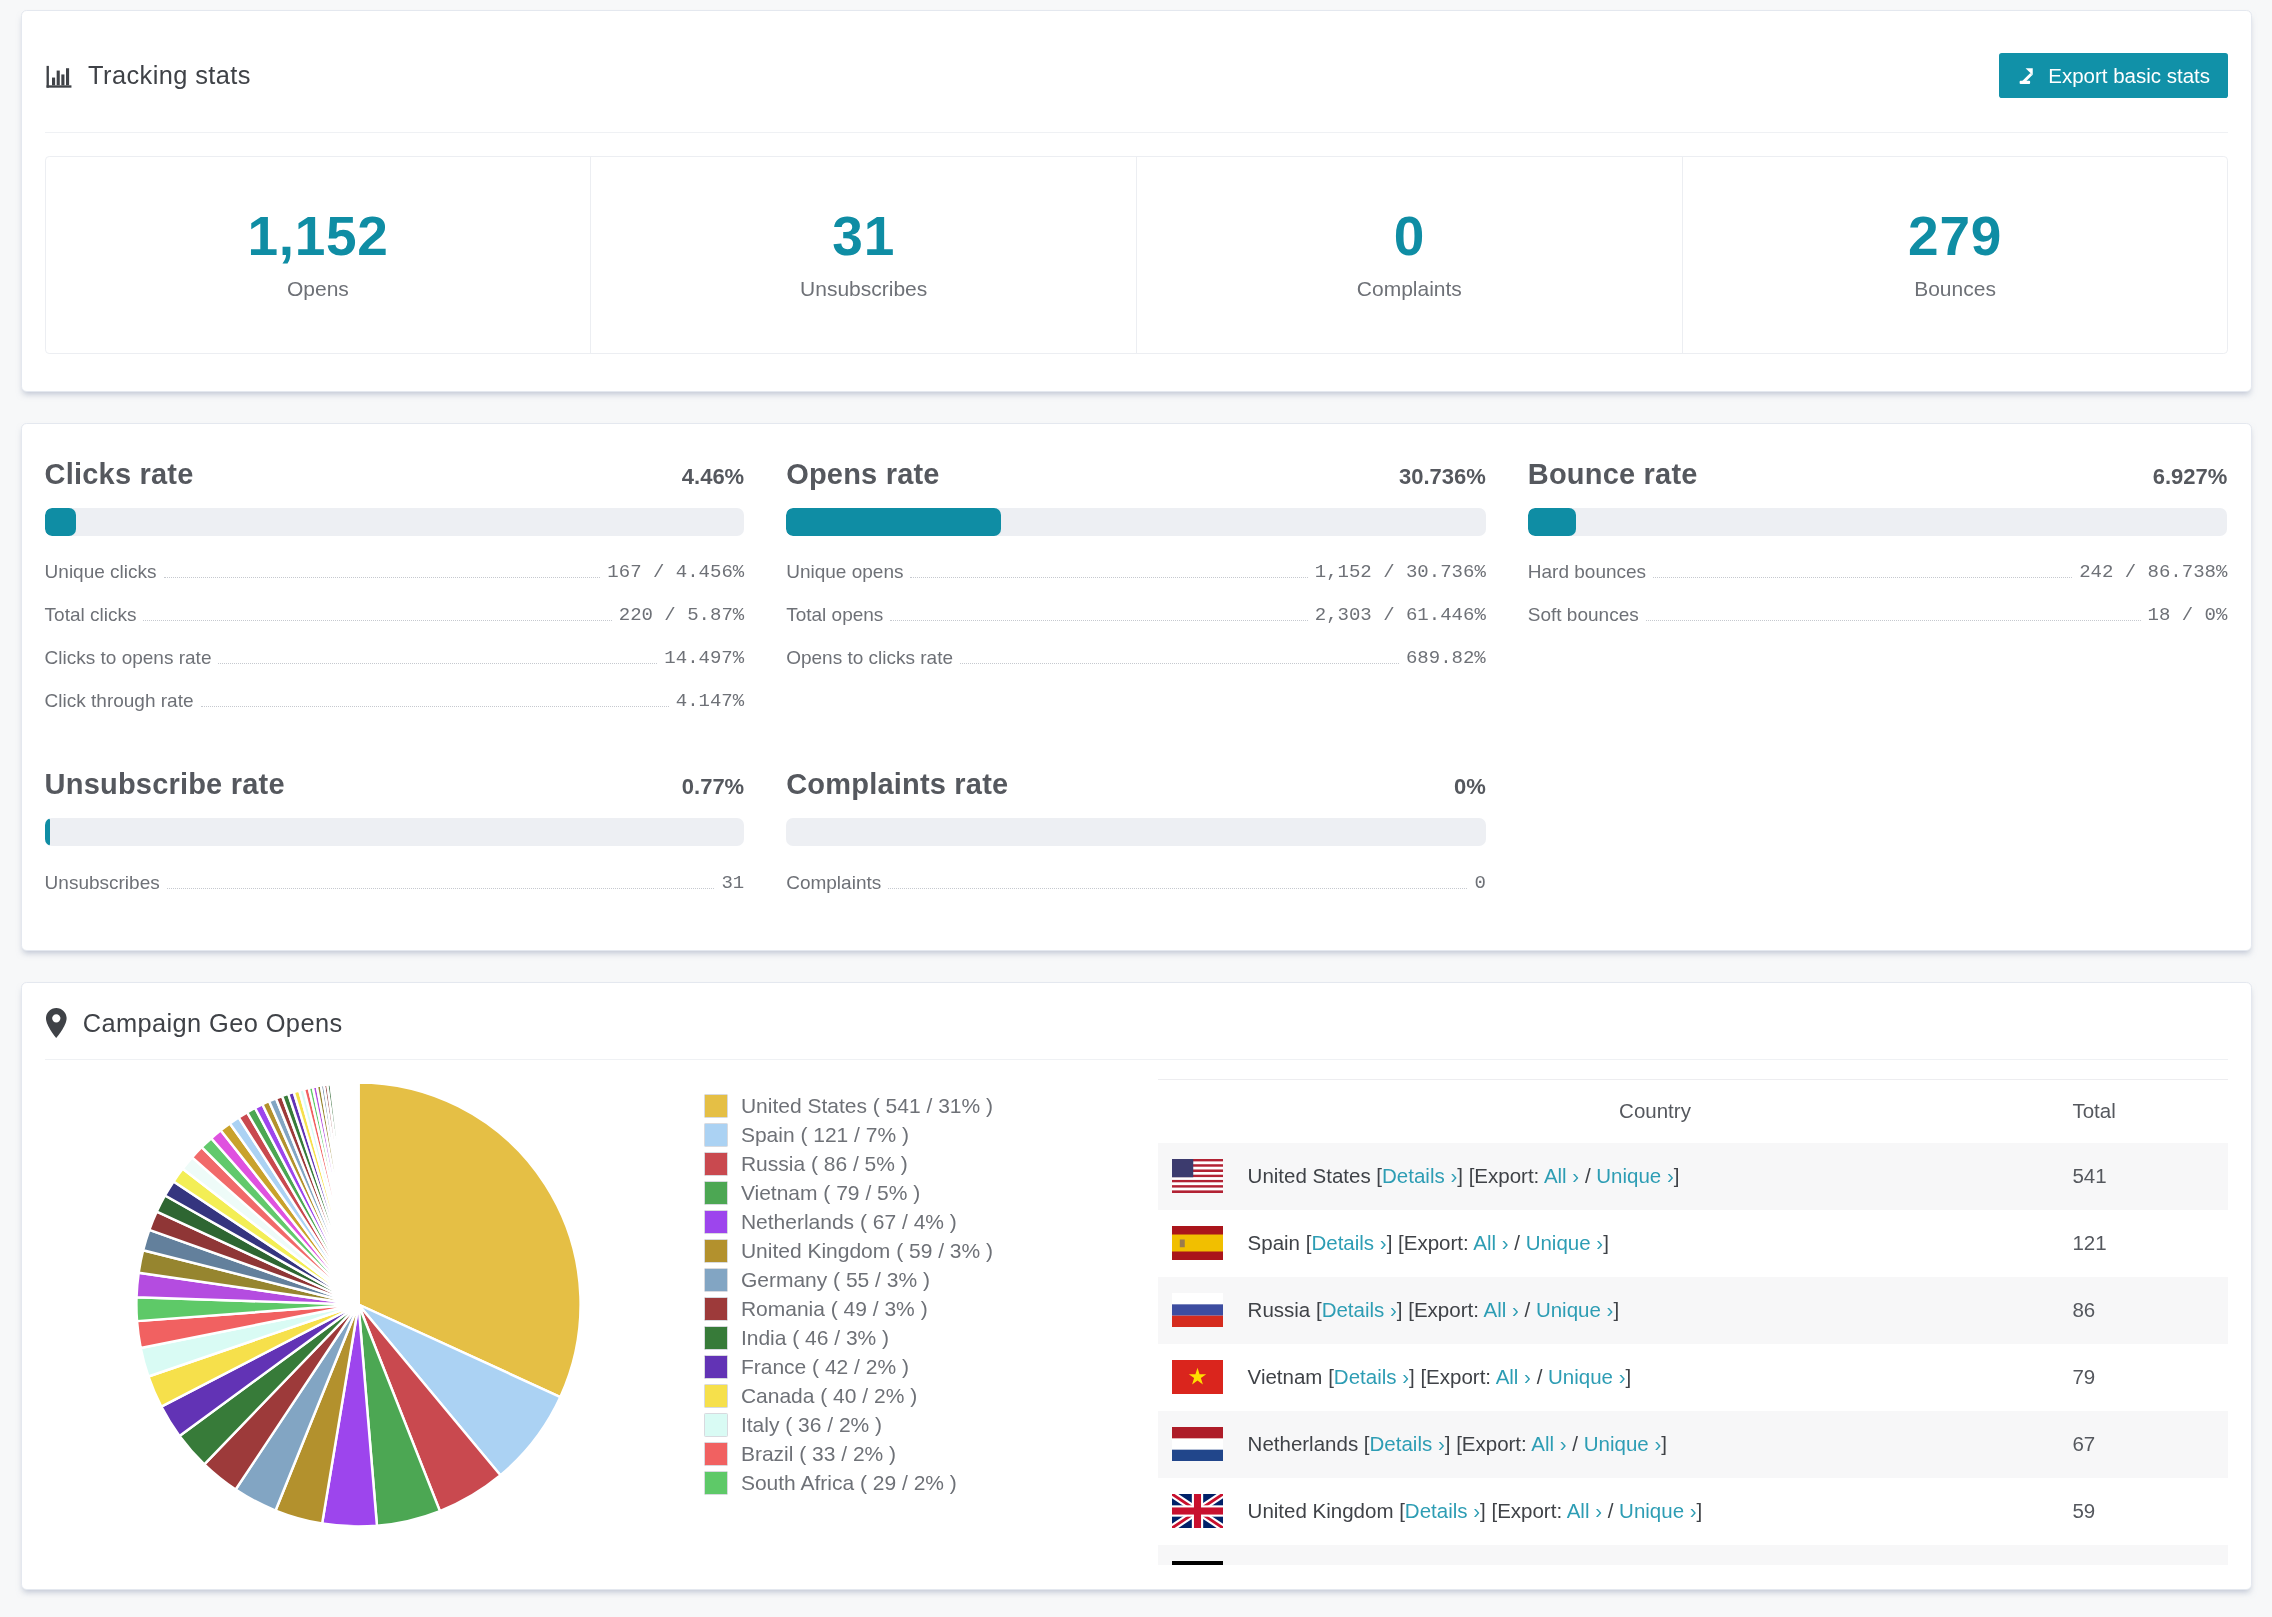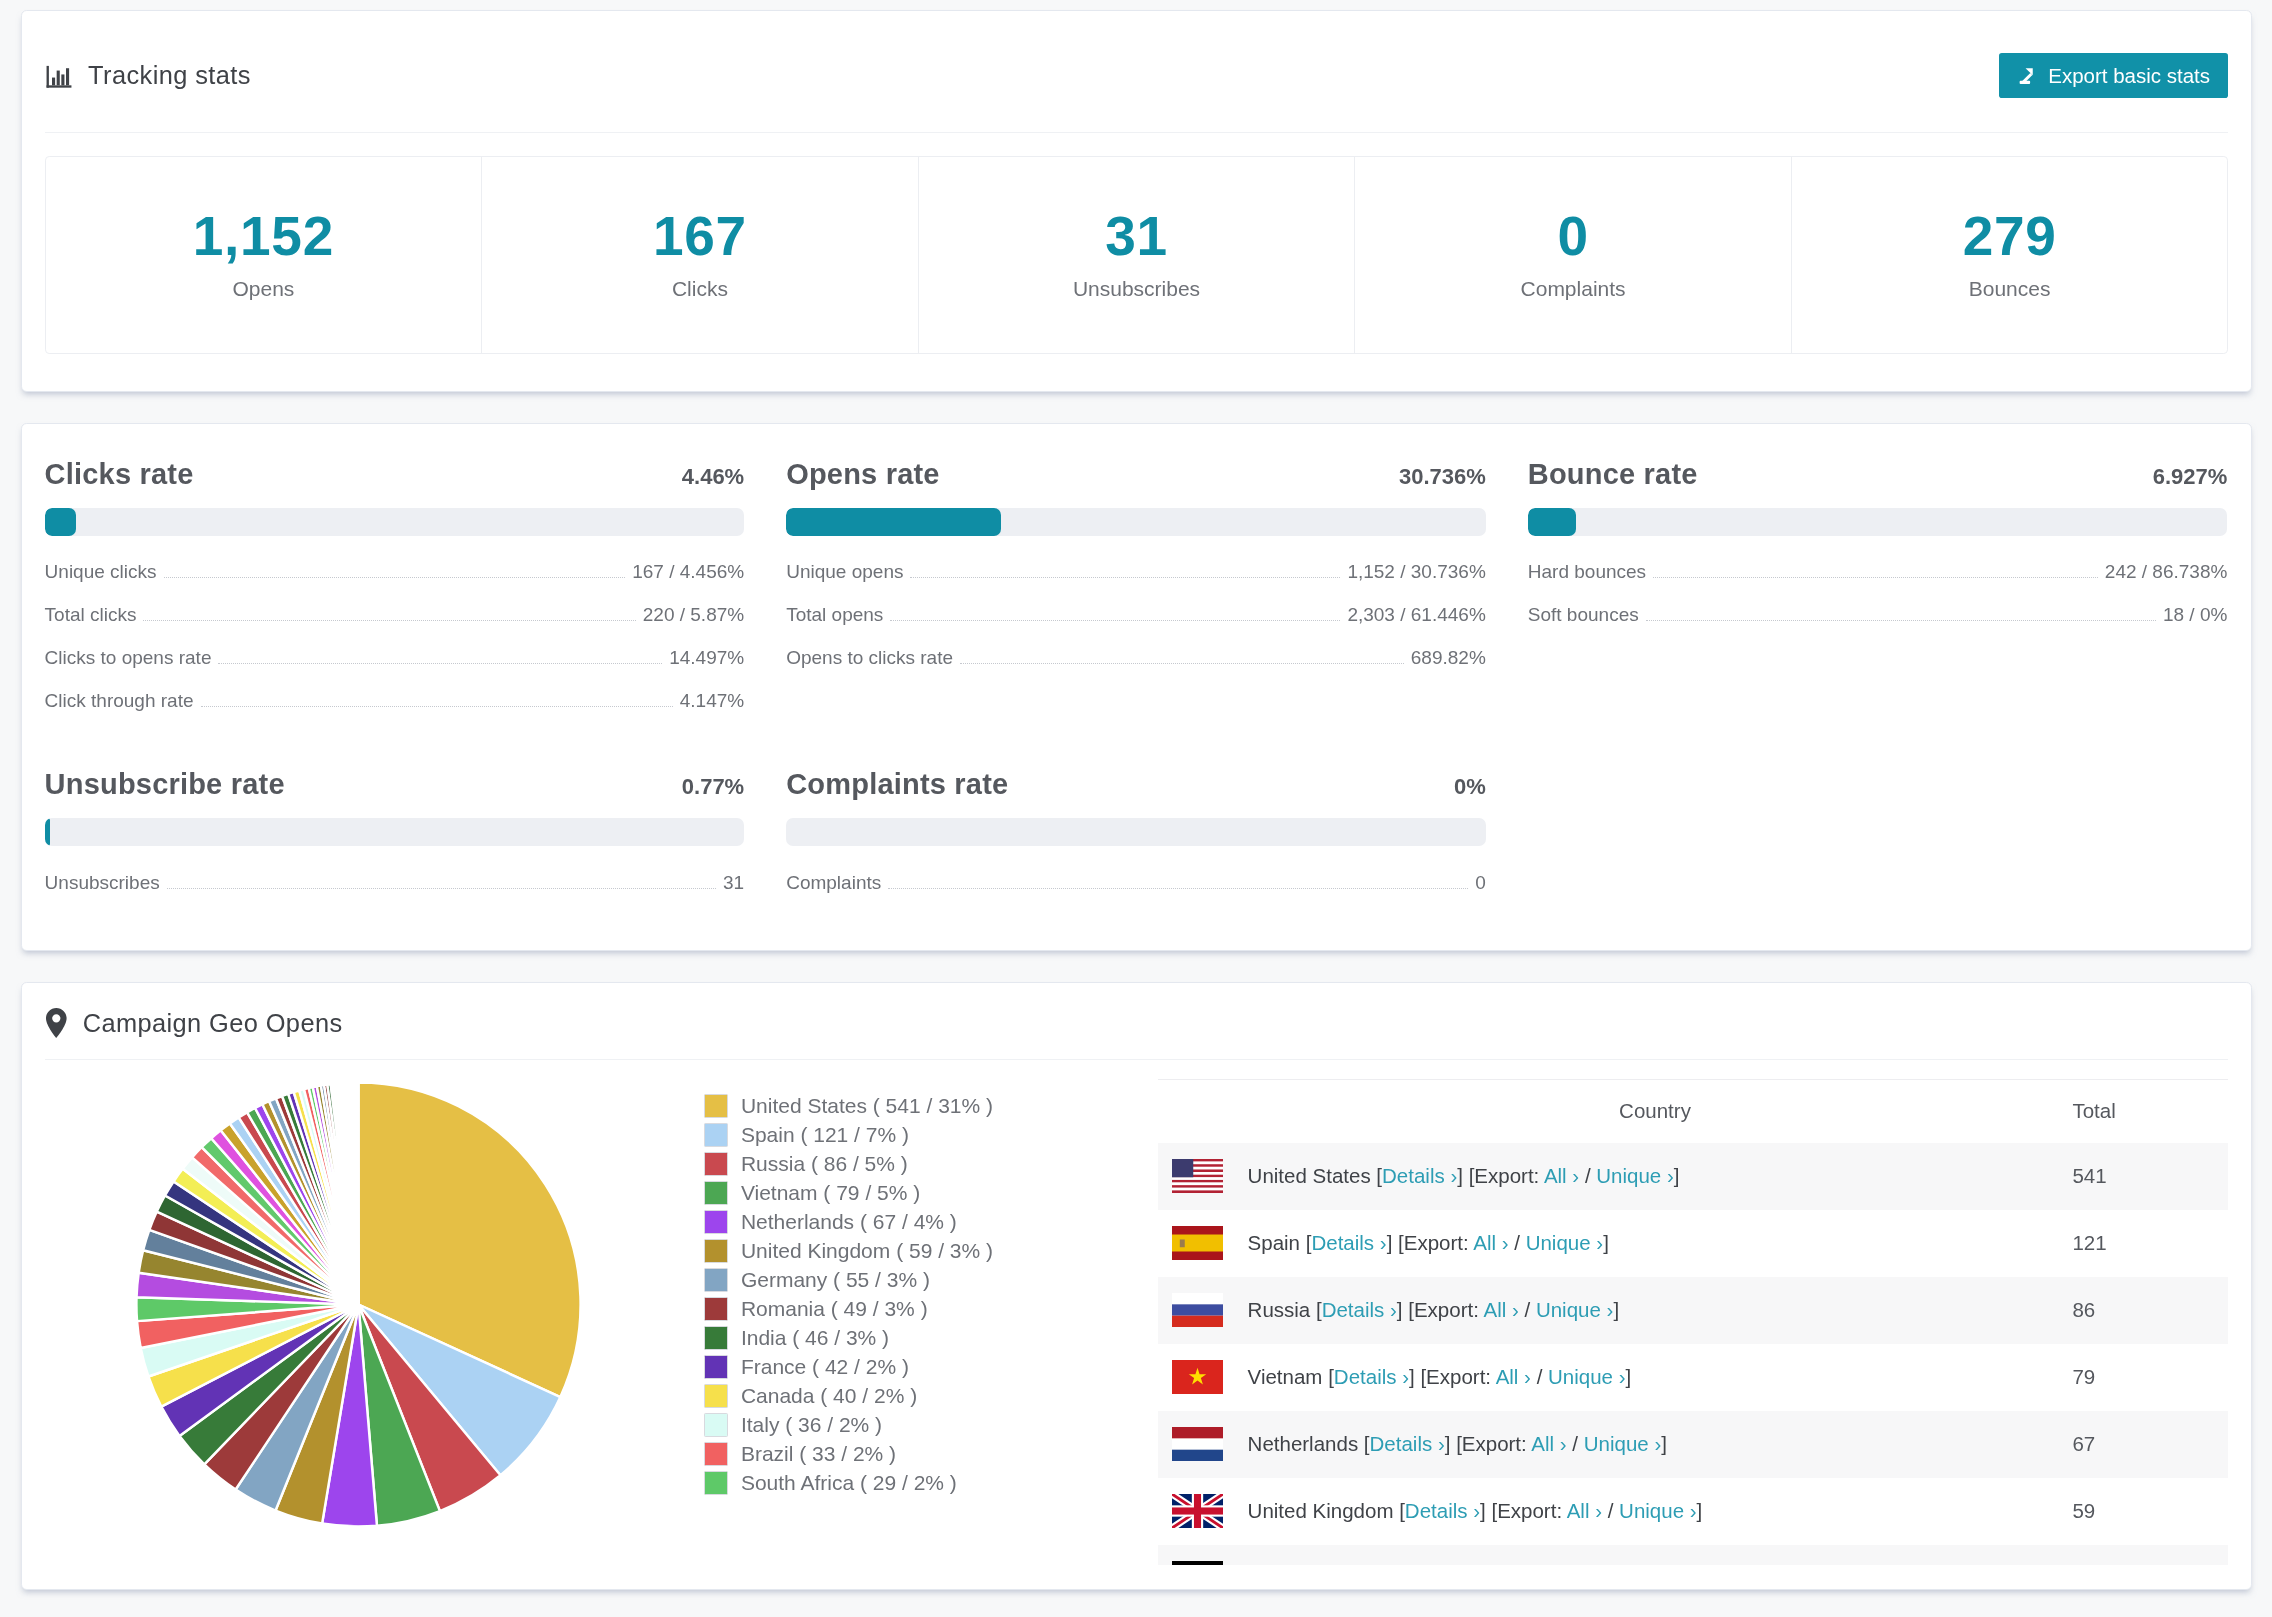--- a/index.html
+++ b/index.html
@@ -27,21 +27,21 @@
   .rate-col{width:calc((100% - 85px)/3);flex:0 0 auto;}
   .rate-head{display:flex;justify-content:space-between;align-items:baseline;margin:0 0 17px;}
   .rate-title{font-size:29px;font-weight:700;color:#55585e;letter-spacing:0.2px;}
   .rate-pct{font-size:22px;font-weight:700;color:#55585e;}
   .progress{height:28px;background:#edeff3;border-radius:7px;overflow:hidden;}
   .progress-fill{height:100%;background:#0f8da4;border-radius:7px;}
   .rate-rows{margin-top:25.4px;}
   .rate-row{display:flex;align-items:flex-end;font-size:19px;color:#6e7177;margin-bottom:21px;}
   .rate-row .lbl{white-space:nowrap;padding-right:7px;}
   .rate-row .leader{flex:1;border-bottom:1.4px dotted #c6c9cf;transform:translateY(-5px);align-self:flex-end;}
-  .rate-row .val{white-space:nowrap;padding-left:7px;}
+  .rate-row .val{white-space:nowrap;padding-left:7px;font-family:Liberation Mono, monospace;}
   
   .card-geo{top:982px;height:608px;}
   .geo-content{display:flex;padding:0 22.6px;height:505px;overflow:hidden;}
   .pie-wrap{flex:0 0 auto;margin-left:90px;margin-top:20.5px;width:447px;height:447px;}
   .legend{list-style:none;margin:31px 0 0 78px;padding:0;width:498px;flex:0 0 auto;}
   .legend li{display:flex;align-items:center;gap:12.7px;height:29px;margin-left:44px;}
   .legend .swatch{width:22.6px;height:22.6px;border:1.4px solid #d8dadf;border-radius:1.4px;flex:0 0 auto;}
   .legend .ltext{font-size:21px;color:#6e7177;white-space:nowrap;}
   .table-wrap{flex:1;margin-top:18.4px;}
   table.geo-table{width:100%;border-collapse:collapse;}
@@ -90,24 +90,20 @@
             </svg>
         </span>
         <span>Export basic stats</span>
       </button>
     </div>
     <div class="divider"></div>
     <div class="stats-row" id="stats-row">
         <div class="stat-cell">
           <div class="stat-value">1,152</div>
           <div class="stat-label">Opens</div>
-        </div>
-        <div class="stat-cell">
-          <div class="stat-value">167</div>
-          <div class="stat-label">Clicks</div>
         </div>
         <div class="stat-cell">
           <div class="stat-value">31</div>
           <div class="stat-label">Unsubscribes</div>
         </div>
         <div class="stat-cell">
           <div class="stat-value">0</div>
           <div class="stat-label">Complaints</div>
         </div>
         <div class="stat-cell">

